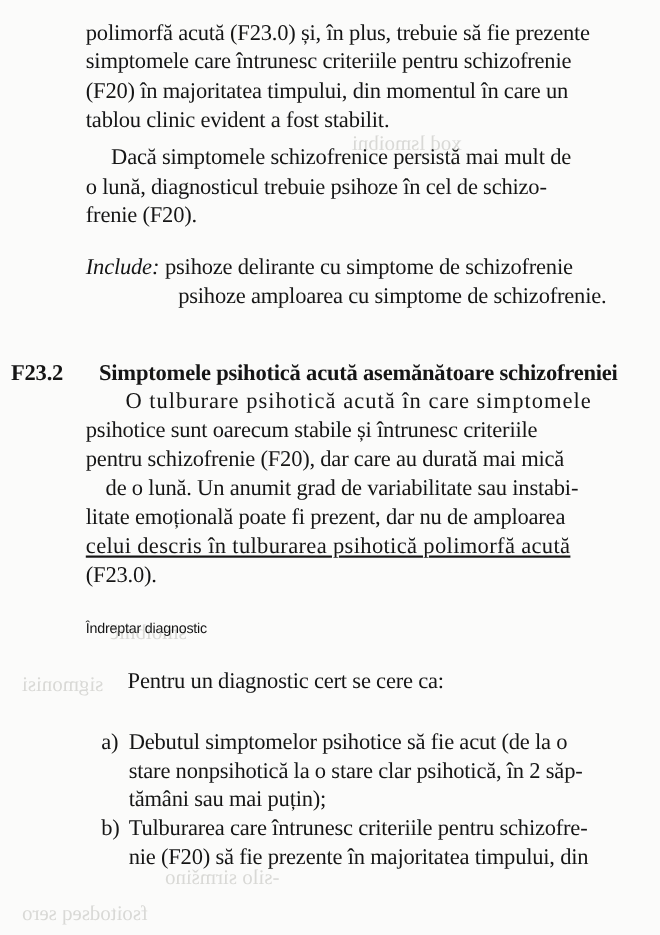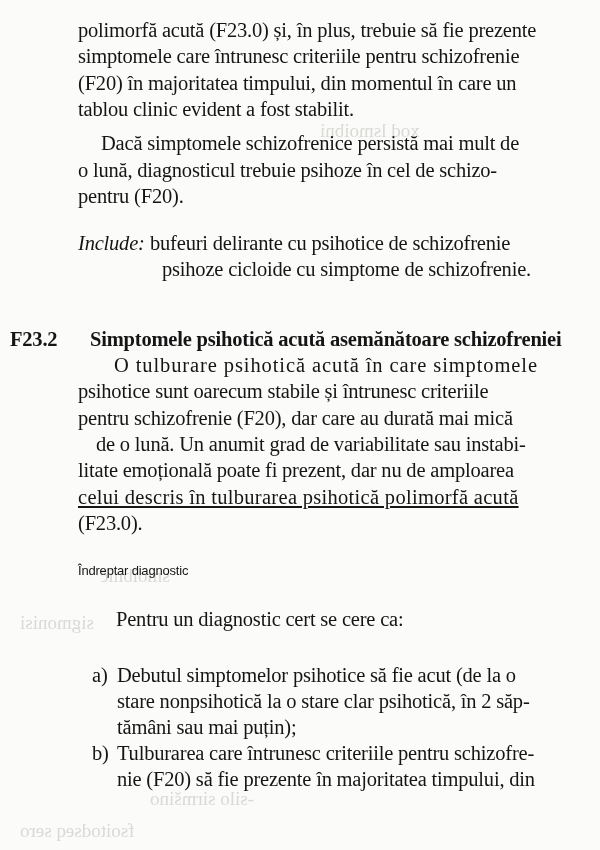--- a/index.html
+++ b/index.html
@@ -38,27 +38,27 @@
   <div>
     <div class="line" style="left:78px;top:17px;">polimorfă acută (F23.0) și, în plus, trebuie să fie prezente</div>
     <div class="line" style="left:78px;top:43px;">simptomele care întrunesc criteriile pentru schizofrenie</div>
     <div class="line" style="left:78px;top:70px;">(F20) în majoritatea timpului, din momentul în care un</div>
     <div class="line" style="left:78px;top:96px;">tablou clinic evident a fost stabilit.</div>
   </div>
 
   <div>
     <div class="line" style="left:101px;top:130px;">Dacă simptomele schizofrenice persistă mai mult de</div>
     <div class="line" style="left:78px;top:157px;">o lună, diagnosticul trebuie psihoze în cel de schizo-</div>
-    <div class="line" style="left:78px;top:183px;">pentru (F20).</div>
+    <div class="line" style="left:78px;top:183px;">frenie (F20).</div>
   </div>
 
   <div>
     <div class="line ital" style="left:78px;top:230px;">Include:</div>
-    <div class="line" style="left:150px;top:230px;">bufeuri delirante cu psihotice de schizofrenie</div>
-    <div class="line" style="left:162px;top:256px;">psihoze cicloide cu simptome de schizofrenie.</div>
+    <div class="line" style="left:150px;top:230px;">psihoze delirante cu simptome de schizofrenie</div>
+    <div class="line" style="left:162px;top:256px;">psihoze amploarea cu simptome de schizofrenie.</div>
   </div>
 
   <div>
     <div class="line bold" style="left:10px;top:326px;">F23.2</div>
     <div class="line bold" style="left:90px;top:326px;">Simptomele psihotică acută asemănătoare schizofreniei</div>
     <div class="line" style="left:114px;top:352px;letter-spacing:0.9px;">O tulburare psihotică acută în care simptomele</div>
     <div class="line" style="left:78px;top:378px;">psihotice sunt oarecum stabile și întrunesc criteriile</div>
     <div class="line" style="left:78px;top:405px;">pentru schizofrenie (F20), dar care au durată mai mică</div>
     <div class="line" style="left:96px;top:431px;">de o lună. Un anumit grad de variabilitate sau instabi-</div>
     <div class="line" style="left:78px;top:457px;">litate emoțională poate fi prezent, dar nu de amploarea</div>

